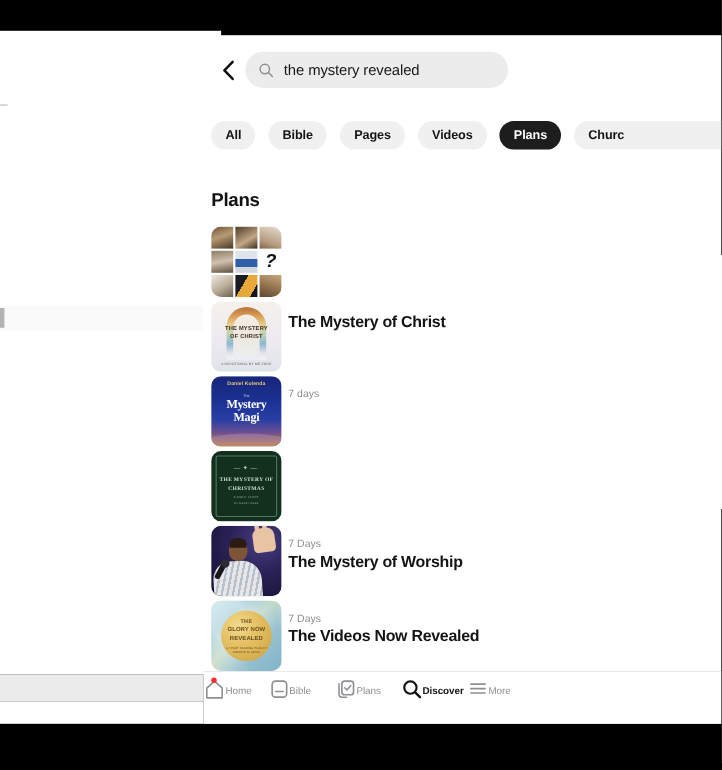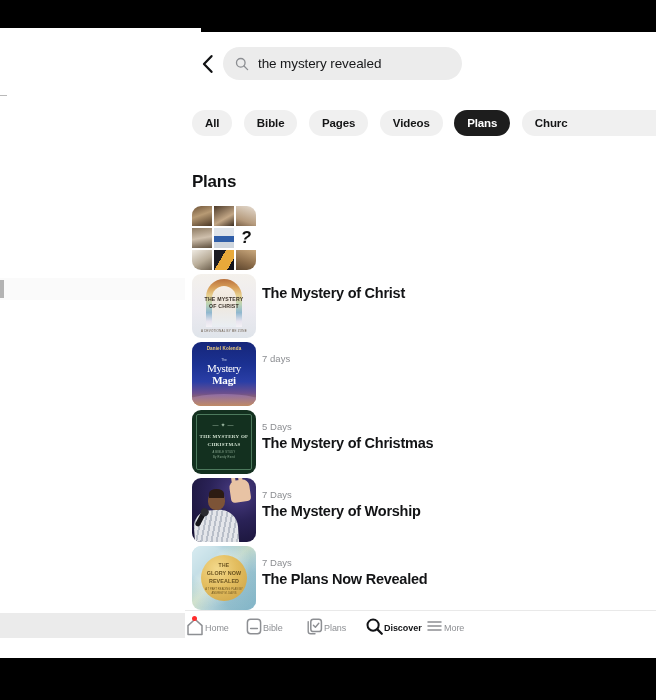--- a/index.html
+++ b/index.html
@@ -299,21 +299,21 @@
     height: 18px;
     border-radius: 50% 50% 0 0;
     background: linear-gradient(180deg,#8e6ca6,#d99a45);
   }
   .cover-magi .mt0 {
     position: absolute; top: 4px; left: 0; right: 0;
     text-align: center; color: #ecc97a; font-size: 4.6px; font-weight: bold; letter-spacing: .1px;
   }
   .cover-magi .mt1 {
     position: absolute; top: 20px; left: 0; right: 0;
-    text-align: center; color: #ffffff; font-size: 11px; font-weight: normal; letter-spacing: -.4px;
+    text-align: center; color: #ffffff; font-size: 11px; font-weight: bold; letter-spacing: -.4px;
     font-family: "Liberation Serif", serif;
   }
   .cover-magi .mt2 {
     position: absolute; top: 32px; left: 0; right: 0;
     text-align: center; color: #ffffff; font-size: 11px; font-weight: bold; letter-spacing: -.2px;
     font-family: "Liberation Serif", serif;
   }
   .cover-magi .mtiny {
     position: absolute; top: 16px; left: 0; right: 0;
     text-align: center; color: #cfd8f0; font-size: 3.2px;
@@ -600,24 +600,20 @@
           <div class="plan-thumb">
             <div class="cover-xmas">
               <div class="frame"></div>
               <div class="orn">—✦—</div>
               <div class="xt1">THE MYSTERY OF</div>
               <div class="xt2">CHRISTMAS</div>
               <div class="xt3">A BIBLE STUDY</div>
               <div class="xt4">By Randy Reed</div>
             </div>
           </div>
-          <div class="plan-text">
-            <div class="plan-days">5 Days</div>
-            <div class="plan-name">The Mystery of Christmas</div>
-          </div>
         </div>
 
         <div class="plan-row">
           <div class="plan-thumb">
             <div class="cover-worship">
               <div class="hand"></div>
               <div class="body"></div>
               <div class="head"></div>
               <div class="mic"></div>
             </div>
@@ -635,21 +631,21 @@
               <div class="disc"></div>
               <div class="gt gt1">THE</div>
               <div class="gt gt2">GLORY NOW</div>
               <div class="gt gt3">REVEALED</div>
               <div class="gt gt4">A 7 PART READING PLAN BY</div>
               <div class="gt gt5">ANDREW M. DAVIS</div>
             </div>
           </div>
           <div class="plan-text">
             <div class="plan-days">7 Days</div>
-            <div class="plan-name">The Plans Now Revealed</div>
+            <div class="plan-name">The Videos Now Revealed</div>
           </div>
         </div>
 
       </div>
     </div>
 
     <div class="tabbar">
 
       <div class="tab">
         <div class="tab-icon">

